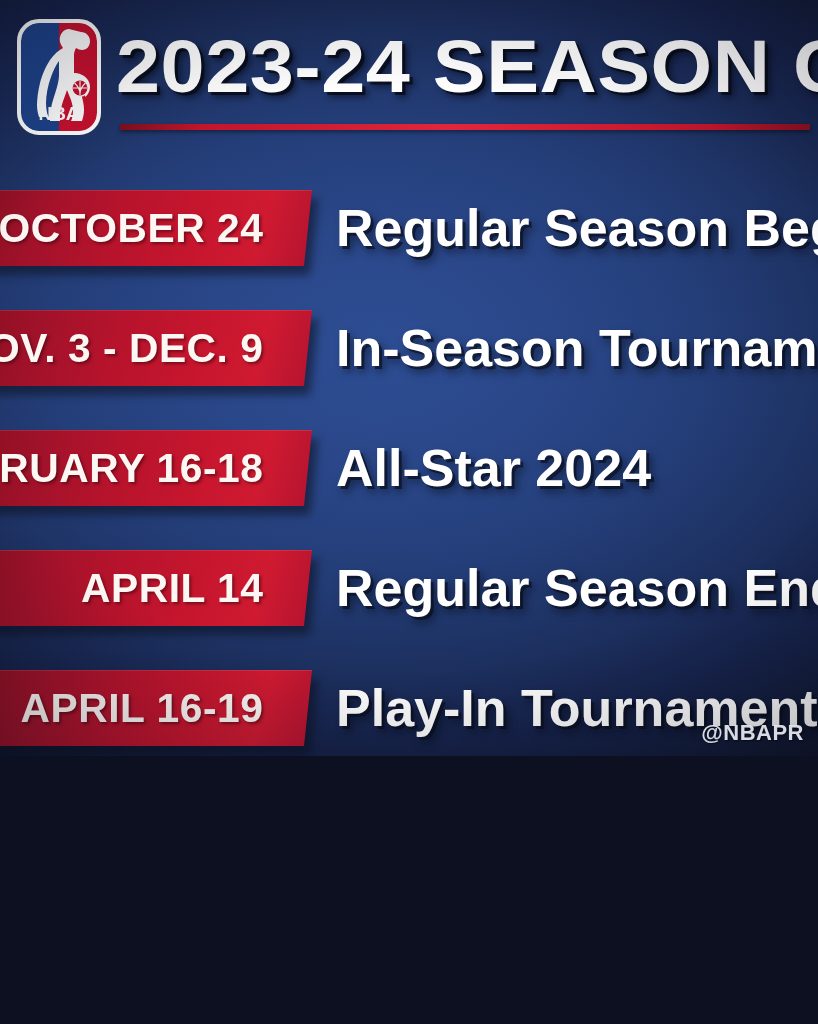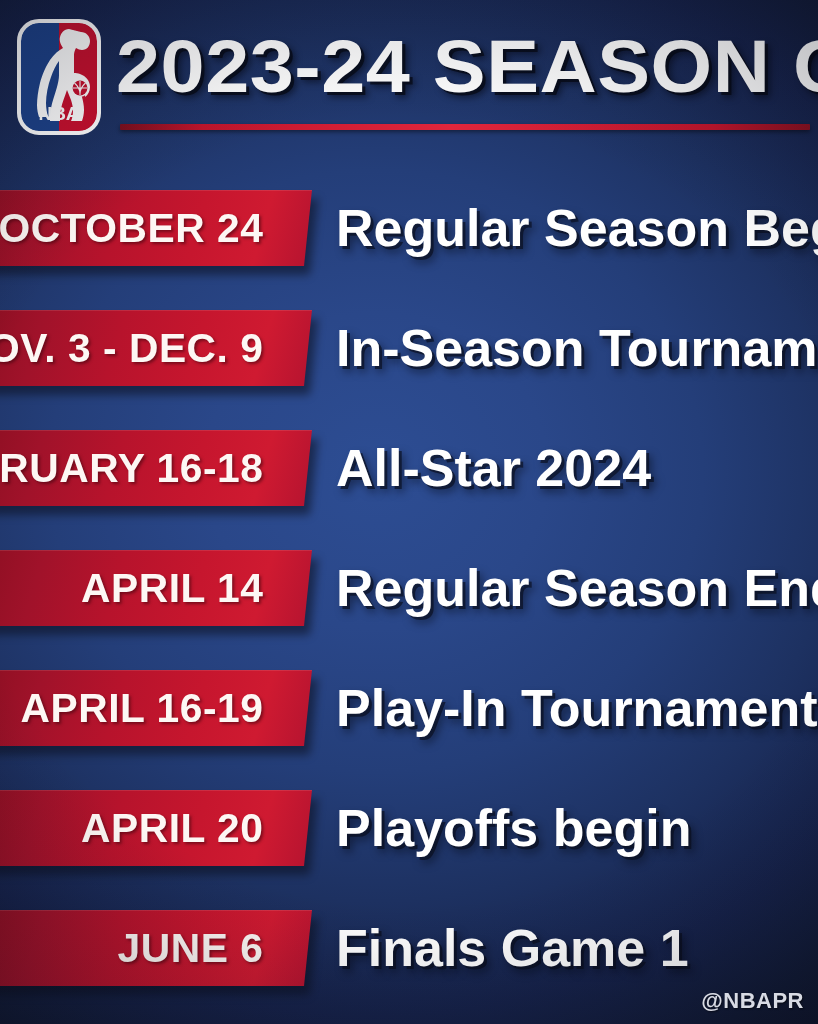--- a/index.html
+++ b/index.html
@@ -8,21 +8,21 @@
     padding: 0;
     background: #0d1020;
   }
   body {
     font-family: "Liberation Sans", sans-serif;
   }
 
   #poster {
     position: relative;
     width: 818px;
-    height: 1024px;
+    height: 756px;
     overflow: hidden;
     background:
       radial-gradient(ellipse 95% 70% at 46% 46%,
         #2d4d93 0%,
         #2a4789 22%,
         #243e79 42%,
         #1d3161 60%,
         #16224a 76%,
         #111a35 89%,
         #0e1226 100%);

